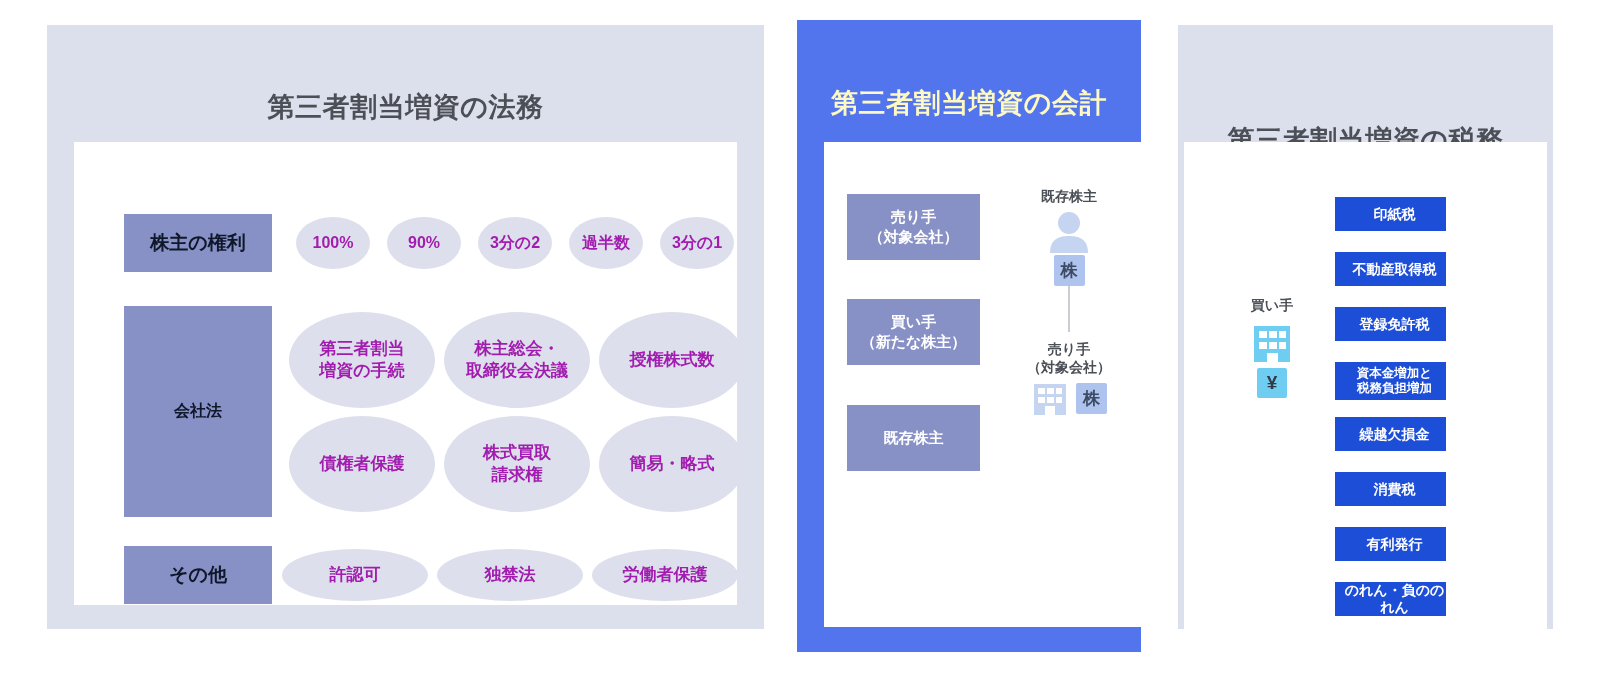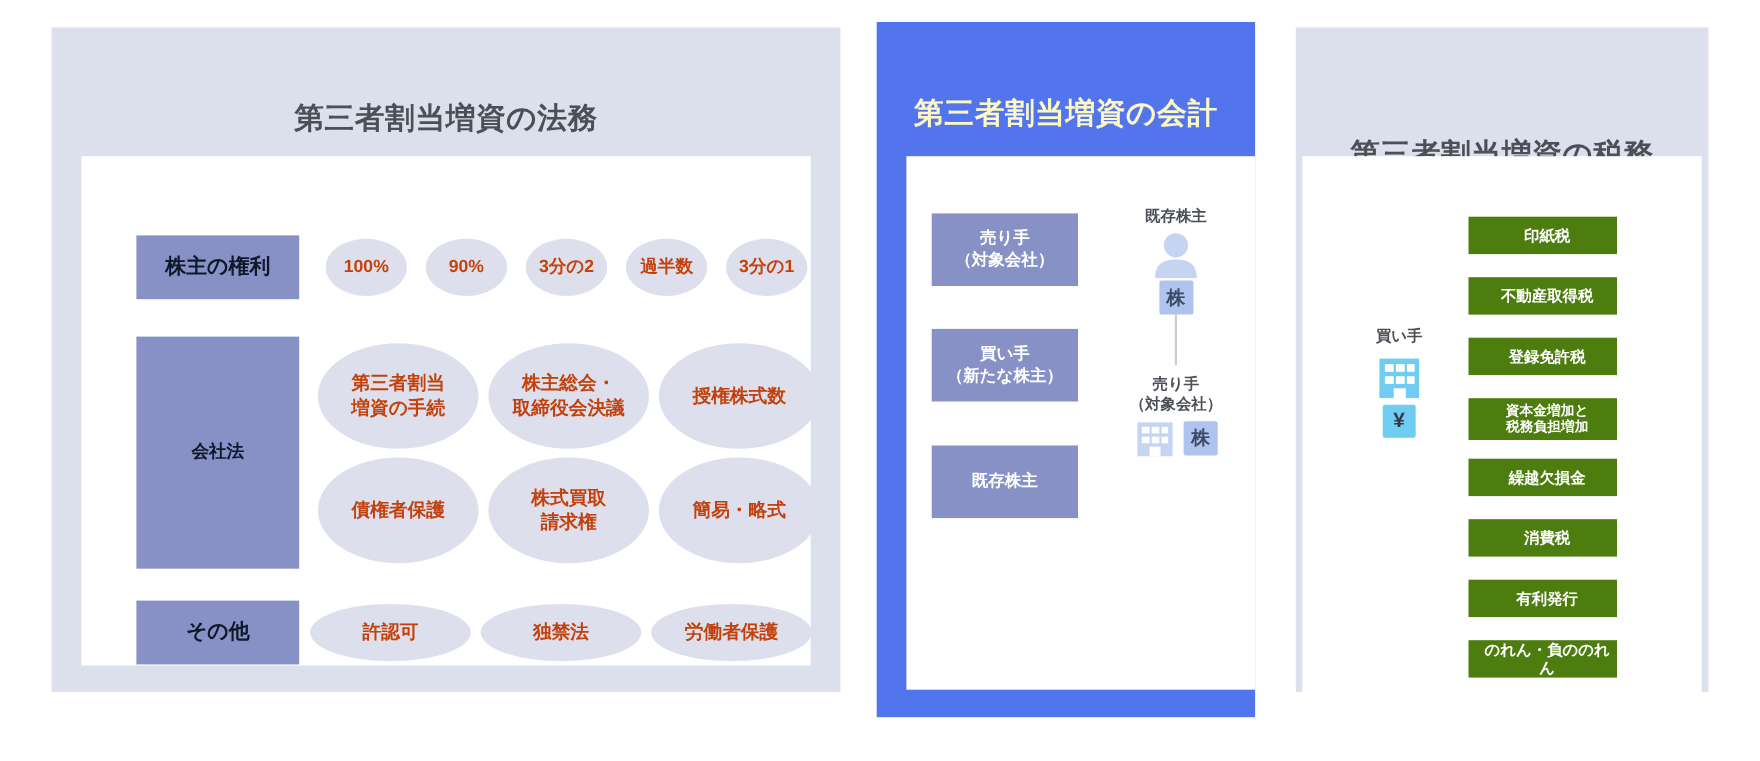--- a/index.html
+++ b/index.html
@@ -41,21 +41,21 @@
     color:#0f172a;
     font-weight:bold;
     font-size:18px;
     display:flex;align-items:center;justify-content:center;
     text-align:center;
     line-height:1.3;
   }
   .ellipse{
     box-sizing:border-box;
     background:#dde0ec;
-    color:#c2410c;
+    color:#a21caf;
     border-radius:50%;
     font-weight:bold;
     font-size:17px;
     display:flex;align-items:center;justify-content:center;
     text-align:center;
     line-height:1.25;
     white-space:pre-line;
   }
 
   
@@ -112,22 +112,22 @@
   .md-row{display:flex;align-items:center;justify-content:center;gap:7px;}
 
   
   #panel-tax{left:1178px;top:25px;width:375px;height:604px;background:#dcdfec;}
   #panel-tax .panel-title{position:absolute;left:0;top:67px;width:100%;margin-top:32px;}
   #panel-tax .panel-body{left:6px;top:117px;width:363px;height:490px;}
 
   .tax-list{position:absolute;left:151px;top:55px;width:135px;}
   .tax-item{
     box-sizing:border-box;
-    width:135px;height:34px;
-    background:#4d7c0f;color:#ffffff;
+    width:111px;height:34px;
+    background:#1d4ed8;color:#ffffff;
     font-weight:bold;font-size:14px;
     display:flex;align-items:center;justify-content:center;
     text-align:center;line-height:1.2;
     margin-bottom:21px;
     white-space:pre-line;
     padding-left:8px;
   }
   .tax-item.two-line{height:38px;font-size:12.5px;margin-bottom:17px;}
 
   .buyer-group{position:absolute;left:33px;top:155px;width:110px;text-align:center;}

